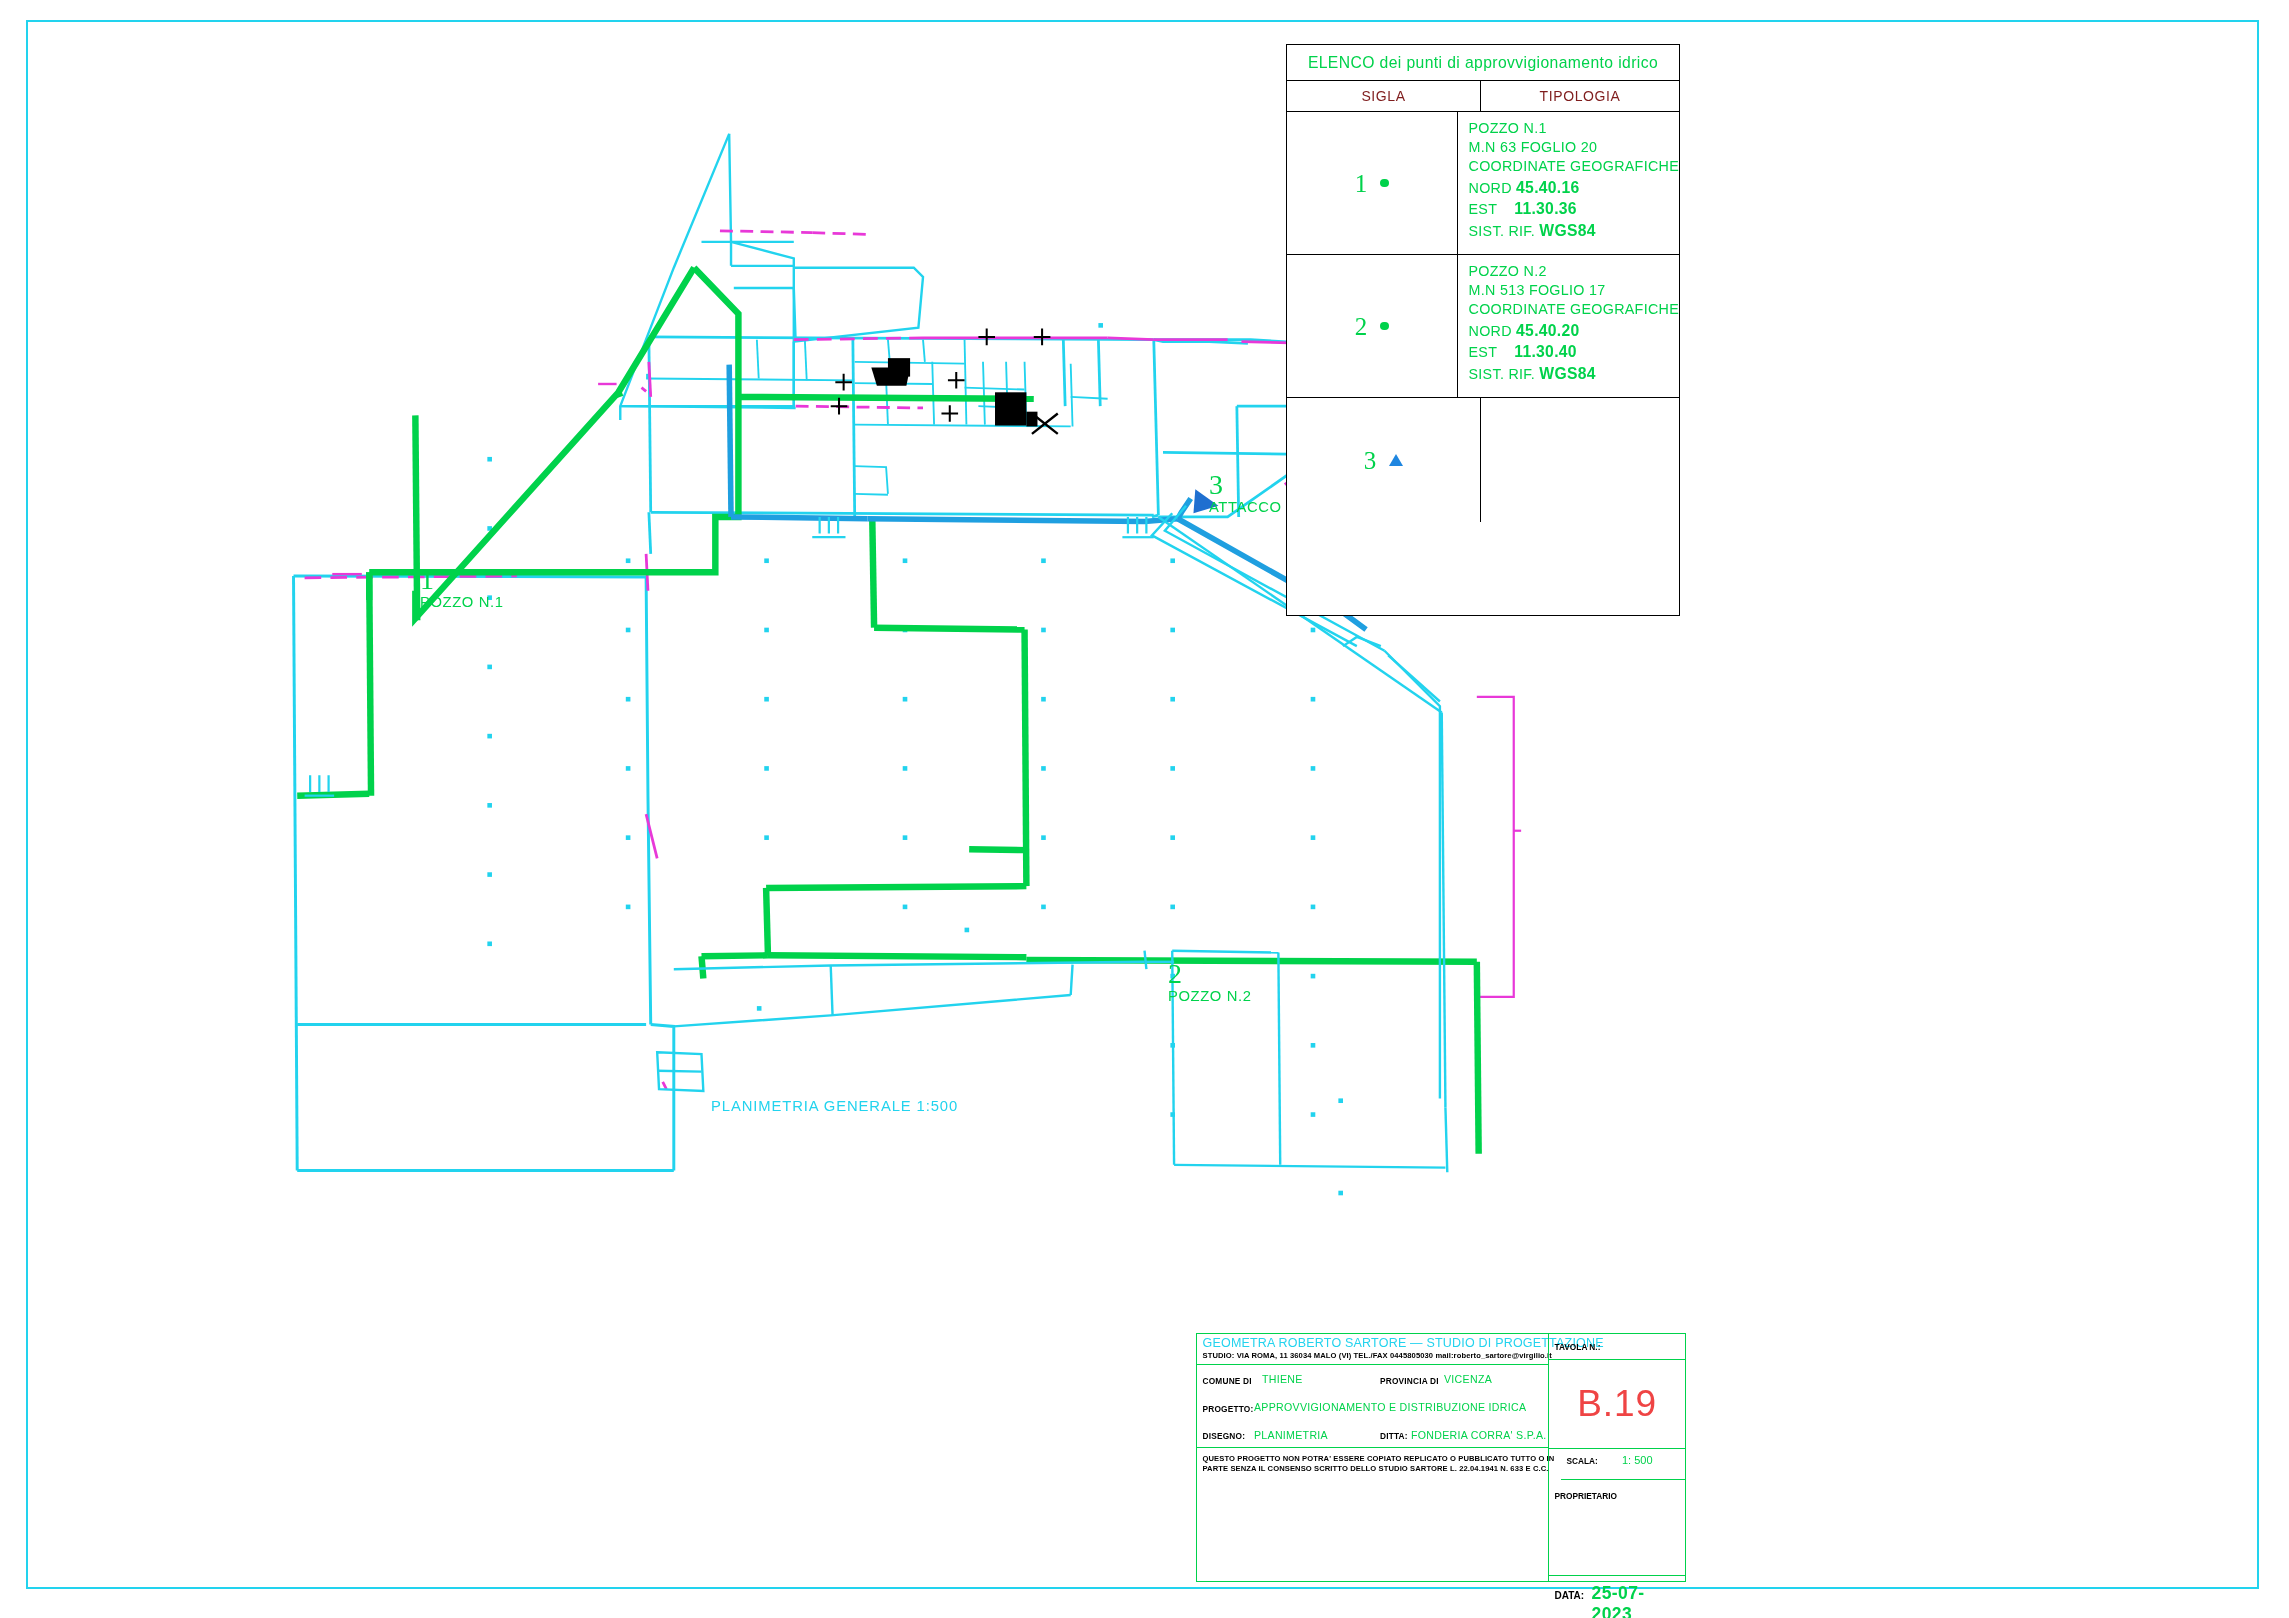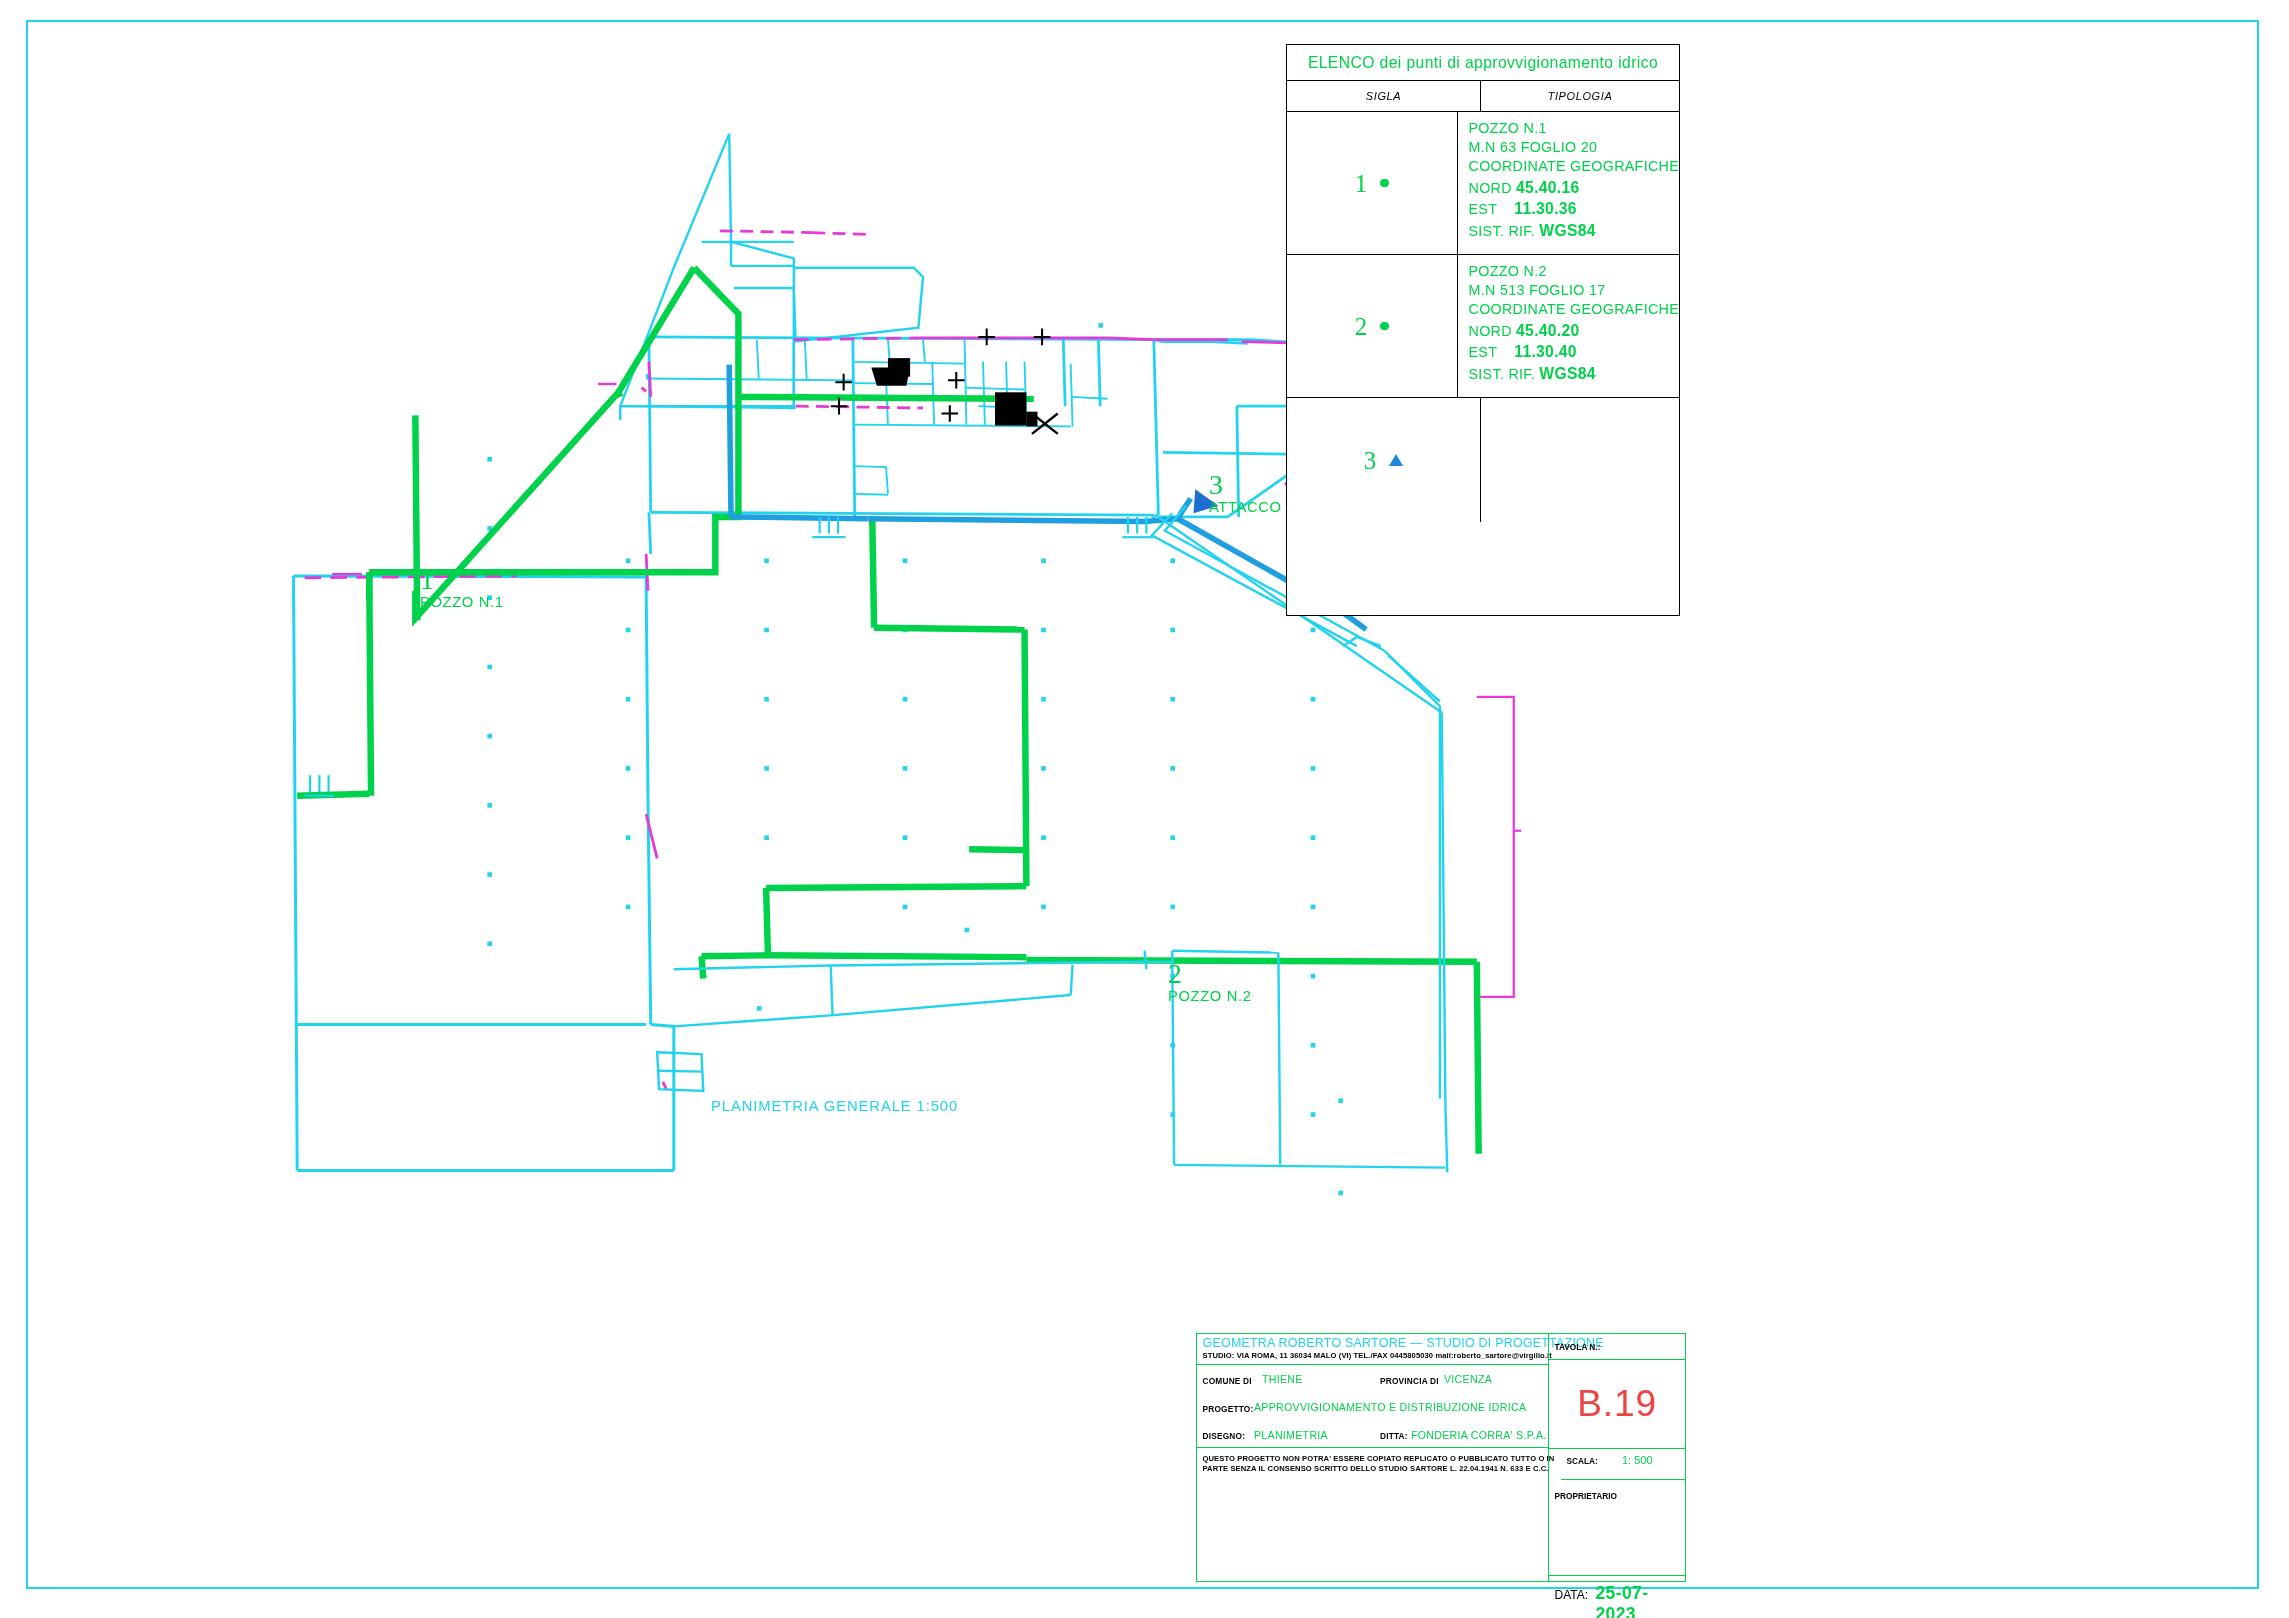--- a/index.html
+++ b/index.html
@@ -21,21 +21,21 @@
     border:1.8px solid #000;box-sizing:border-box;background:#fff;
   }
   .legend .lrow{display:flex;border-bottom:1.8px solid #000;box-sizing:border-box;}
   .legend .lrow:last-child{border-bottom:none;}
   .legend .ltitle{
     height:35px;display:flex;align-items:center;justify-content:center;
     border-bottom:1.8px solid #000;color:#00d24b;font-size:15.7px;letter-spacing:0.4px;
   }
   .legend .lhead{height:31px;}
   .legend .lhead .c1,.legend .lhead .c2{
-    display:flex;align-items:center;justify-content:center;color:#000000;font-size:11px;letter-spacing:0.6px;font-style:italic;
+    display:flex;align-items:center;justify-content:center;color:#7f1d1d;font-size:14px;letter-spacing:0.6px;
   }
   .legend .c1{width:194px;border-right:1.8px solid #000;box-sizing:border-box;}
   .legend .c2{flex:1;box-sizing:border-box;}
   .legend .body .c1{display:flex;align-items:center;justify-content:center;gap:13px;}
   .legend .body .c2{padding:6.5px 0 5.5px 11px;}
   .legend .sigla-num{color:#00d24b;font-size:25px;line-height:1;font-family:"Liberation Serif",serif;}
   .dot-mark{width:8.3px;height:8.3px;border-radius:50%;background:#00d24b;display:inline-block;}
   .tri-mark{width:0;height:0;border-left:7.4px solid transparent;border-right:7.4px solid transparent;border-bottom:12px solid #1f86e0;display:inline-block;}
   .tline{color:#00d24b;font-size:14.3px;line-height:1.36;letter-spacing:0.3px;white-space:nowrap;}
   .tline .bold{font-weight:bold;font-size:15.7px;}
@@ -69,21 +69,21 @@
   .tb-tav{height:26px;border-bottom:1.8px solid #00d24b;box-sizing:border-box;padding:2.8px 0 0 5.5px;}
   .tb-tav .lbl{font-size:8.3px;font-weight:bold;color:#000;}
   .tb-num{height:89px;display:flex;align-items:center;justify-content:center;border-bottom:1.8px solid #00d24b;box-sizing:border-box;}
   .tb-num span{color:#ef4444;font-size:37px;letter-spacing:0.9px;}
   .tb-scala{height:31px;border-bottom:1.8px solid #00d24b;box-sizing:border-box;padding:1.8px 0 0 5.5px;margin-left:12px;}
   .tb-scala .lbl{font-size:8.3px;font-weight:bold;color:#000;}
   .tb-scala .val{color:#00d24b;font-size:11px;margin-left:20px;}
   .tb-prop{height:96px;border-bottom:1.8px solid #00d24b;box-sizing:border-box;padding:5.5px 0 0 5.5px;}
   .tb-prop .lbl{font-size:8.3px;font-weight:bold;color:#000;}
   .tb-data{padding:7.4px 0 0 5.5px;display:flex;align-items:baseline;gap:7.4px;}
-  .tb-data .lbl{font-size:12px;font-weight:normal;color:#000;}
+  .tb-data .lbl{font-size:10px;font-weight:bold;color:#000;}
   .tb-data .val{color:#00d24b;font-size:17.5px;font-weight:bold;letter-spacing:0.4px;}
 </style>
 </head>
 <body>
 
 <div class="sheet">
 
   <div class="frame"></div>
 
   <svg class="draw" viewBox="0 0 2481 1754">

